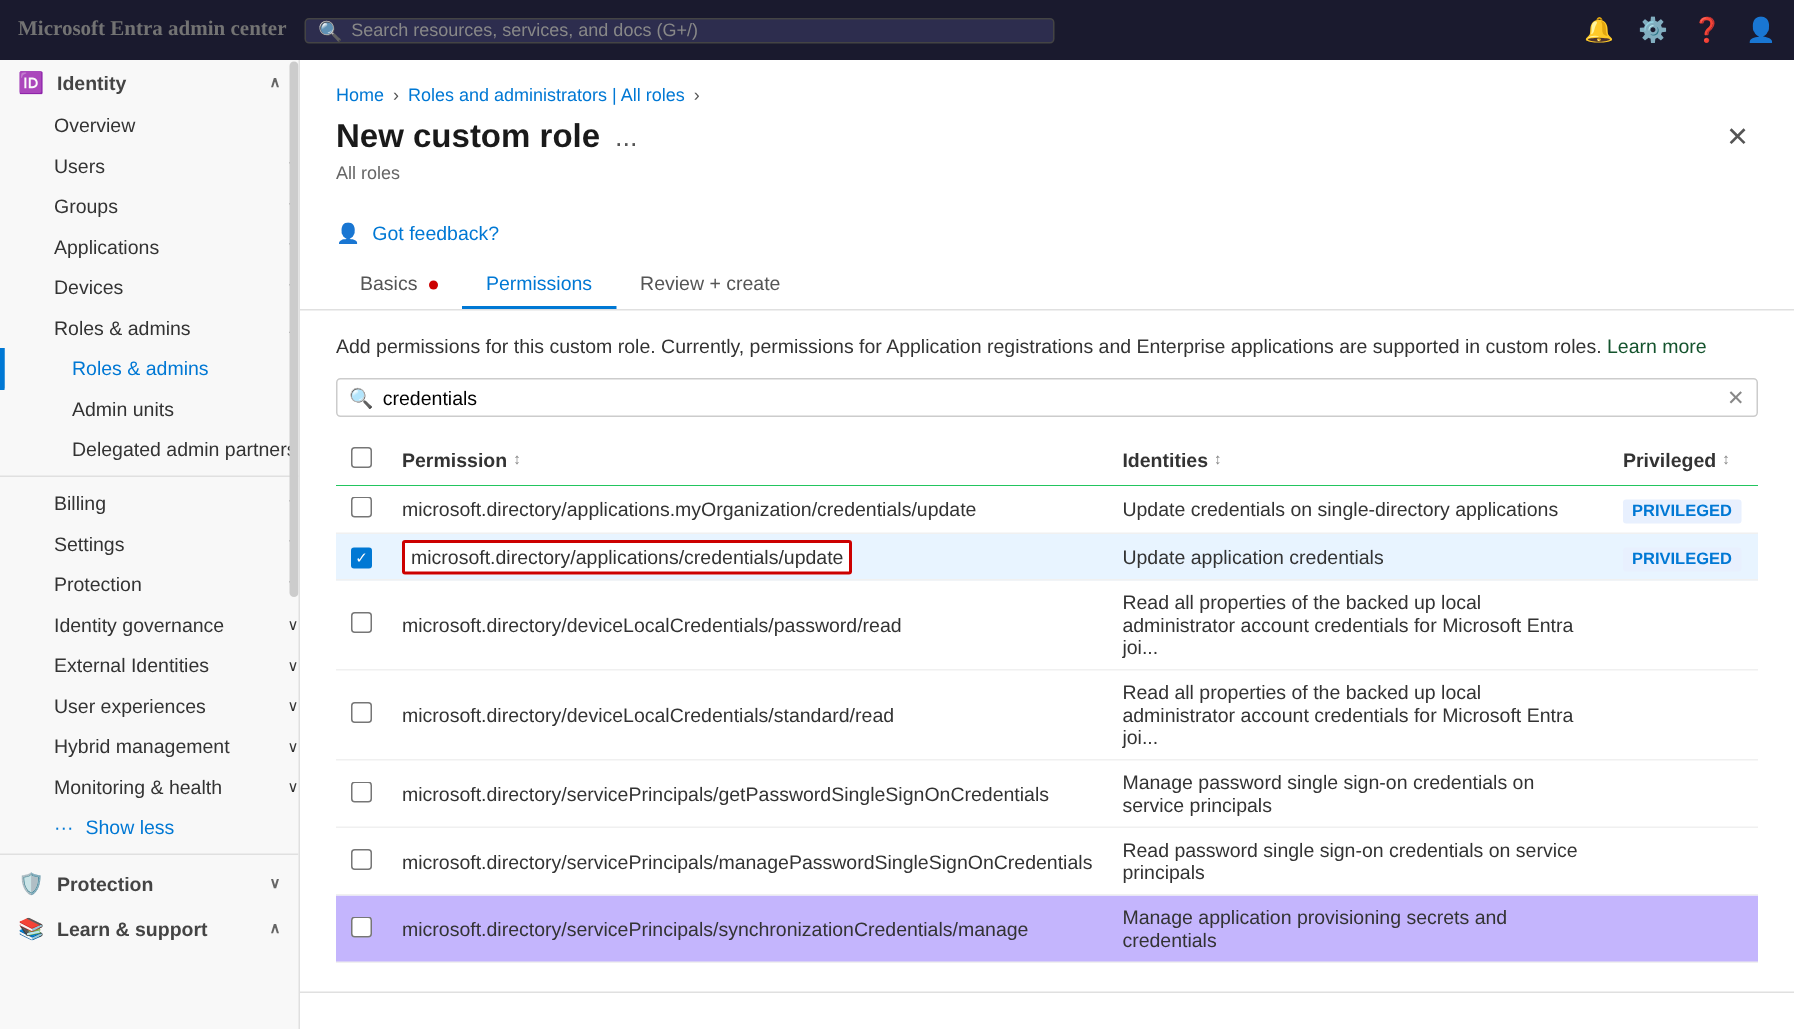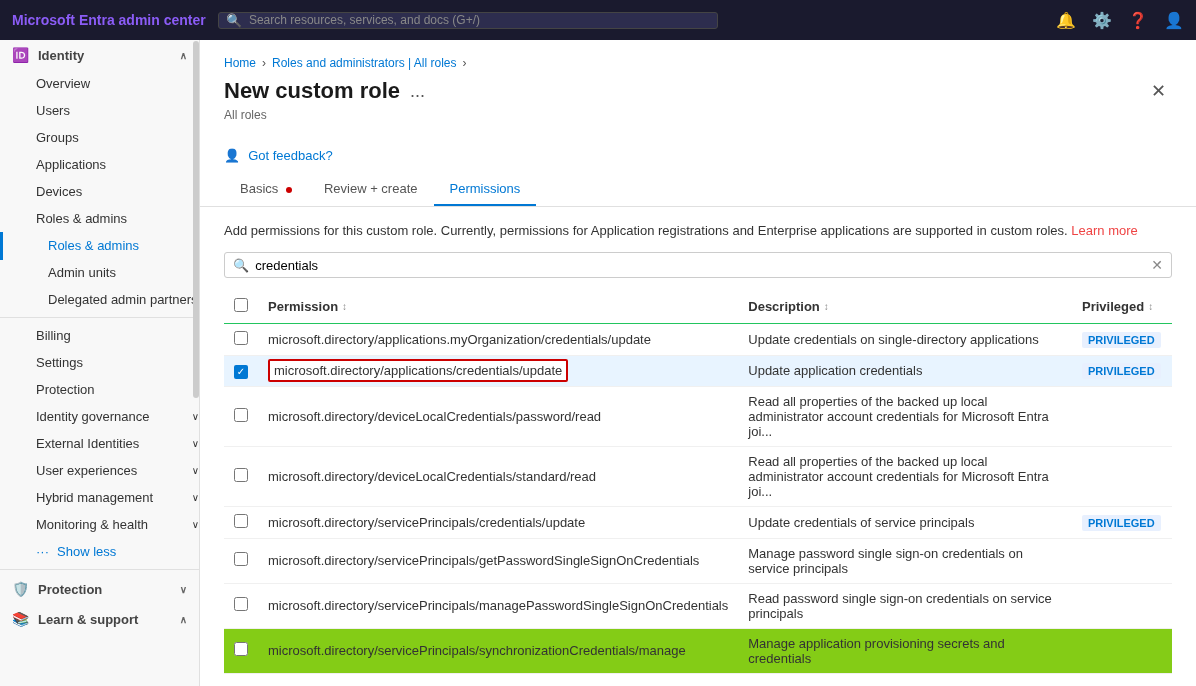--- a/index.html
+++ b/index.html
@@ -9,24 +9,25 @@
     .topbar {
       background: #1a1a2e;
       height: 40px;
       display: flex;
       align-items: center;
       padding: 0 12px;
       gap: 12px;
       flex-shrink: 0;
     }
     .topbar-brand {
-      color: #8b5cf6;
+      color: #737373;
       font-size: 14px;
       font-weight: 600;
       white-space: nowrap;
+      font-family: Liberation Serif, serif;
     }
     .topbar-search {
       flex: 1;
       max-width: 500px;
       background: #2d2d4e;
       border: 1px solid #444;
       border-radius: 3px;
       display: flex;
       align-items: center;
       padding: 0 8px;
@@ -192,21 +193,21 @@
     
     .content-body {
       padding: 16px 24px;
       flex: 1;
     }
     .description-text {
       font-size: 13px;
       color: #333;
       margin-bottom: 14px;
     }
-    .description-text a { color: #ef4444; text-decoration: none; }
+    .description-text a { color: #14532d; text-decoration: none; }
 
     
     .search-bar {
       display: flex;
       align-items: center;
       border: 1px solid #ccc;
       border-radius: 3px;
       padding: 4px 8px;
       margin-bottom: 12px;
       gap: 6px;
@@ -435,25 +436,25 @@
       <div class="page-subtitle">All roles</div>
       <div class="feedback-bar">
         <span>👤</span>
         <span>Got feedback?</span>
       </div>
       <div class="tabs">
         <div class="tab">
           <span>Basics</span>
           <span class="dot"></span>
         </div>
+        <div class="tab active">
+          <span>Permissions</span>
+        </div>
         <div class="tab">
           <span>Review + create</span>
-        </div>
-        <div class="tab active">
-          <span>Permissions</span>
         </div>
       </div>
     </div>
 
     <div class="content-body">
       <p class="description-text">
         <span>Add permissions for this custom role. Currently, permissions for Application registrations and Enterprise applications are supported in custom roles.</span>
         <a> <span>Learn more</span></a>
       </p>
 
@@ -470,21 +471,21 @@
               <input type="checkbox" class="checkbox" style="">
             </th>
             <th>
               <div class="th-sort">
                 <span>Permission</span>
                 <span class="sort-icon">↕</span>
               </div>
             </th>
             <th>
               <div class="th-sort">
-                <span>Description</span>
+                <span>Identities</span>
                 <span class="sort-icon">↕</span>
               </div>
             </th>
             <th style="width:100px;">
               <div class="th-sort">
                 <span>Privileged</span>
                 <span class="sort-icon">↕</span>
               </div>
             </th>
           </tr>
@@ -509,37 +510,31 @@
               <td></td>
             </tr>
             <tr>
               <td><input type="checkbox" class="checkbox" style=""></td>
               <td>microsoft.directory/deviceLocalCredentials/standard/read</td>
               <td>Read all properties of the backed up local administrator account credentials for Microsoft Entra joi...</td>
               <td></td>
             </tr>
             <tr>
               <td><input type="checkbox" class="checkbox" style=""></td>
-              <td>microsoft.directory/servicePrincipals/credentials/update</td>
-              <td>Update credentials of service principals</td>
-              <td><span class="badge-privileged">PRIVILEGED</span></td>
-            </tr>
-            <tr>
-              <td><input type="checkbox" class="checkbox" style=""></td>
               <td>microsoft.directory/servicePrincipals/getPasswordSingleSignOnCredentials</td>
               <td>Manage password single sign-on credentials on service principals</td>
               <td></td>
             </tr>
             <tr>
               <td><input type="checkbox" class="checkbox" style=""></td>
               <td>microsoft.directory/servicePrincipals/managePasswordSingleSignOnCredentials</td>
               <td>Read password single sign-on credentials on service principals</td>
               <td></td>
             </tr>
-            <tr style="background: #84cc16;">
+            <tr style="background: #c4b5fd;">
               <td><input type="checkbox" class="checkbox" style=""></td>
               <td>microsoft.directory/servicePrincipals/synchronizationCredentials/manage</td>
               <td>Manage application provisioning secrets and credentials</td>
               <td></td>
             </tr>
           </tbody>
       </table>
     </div>
 
     <div class="content-footer">

